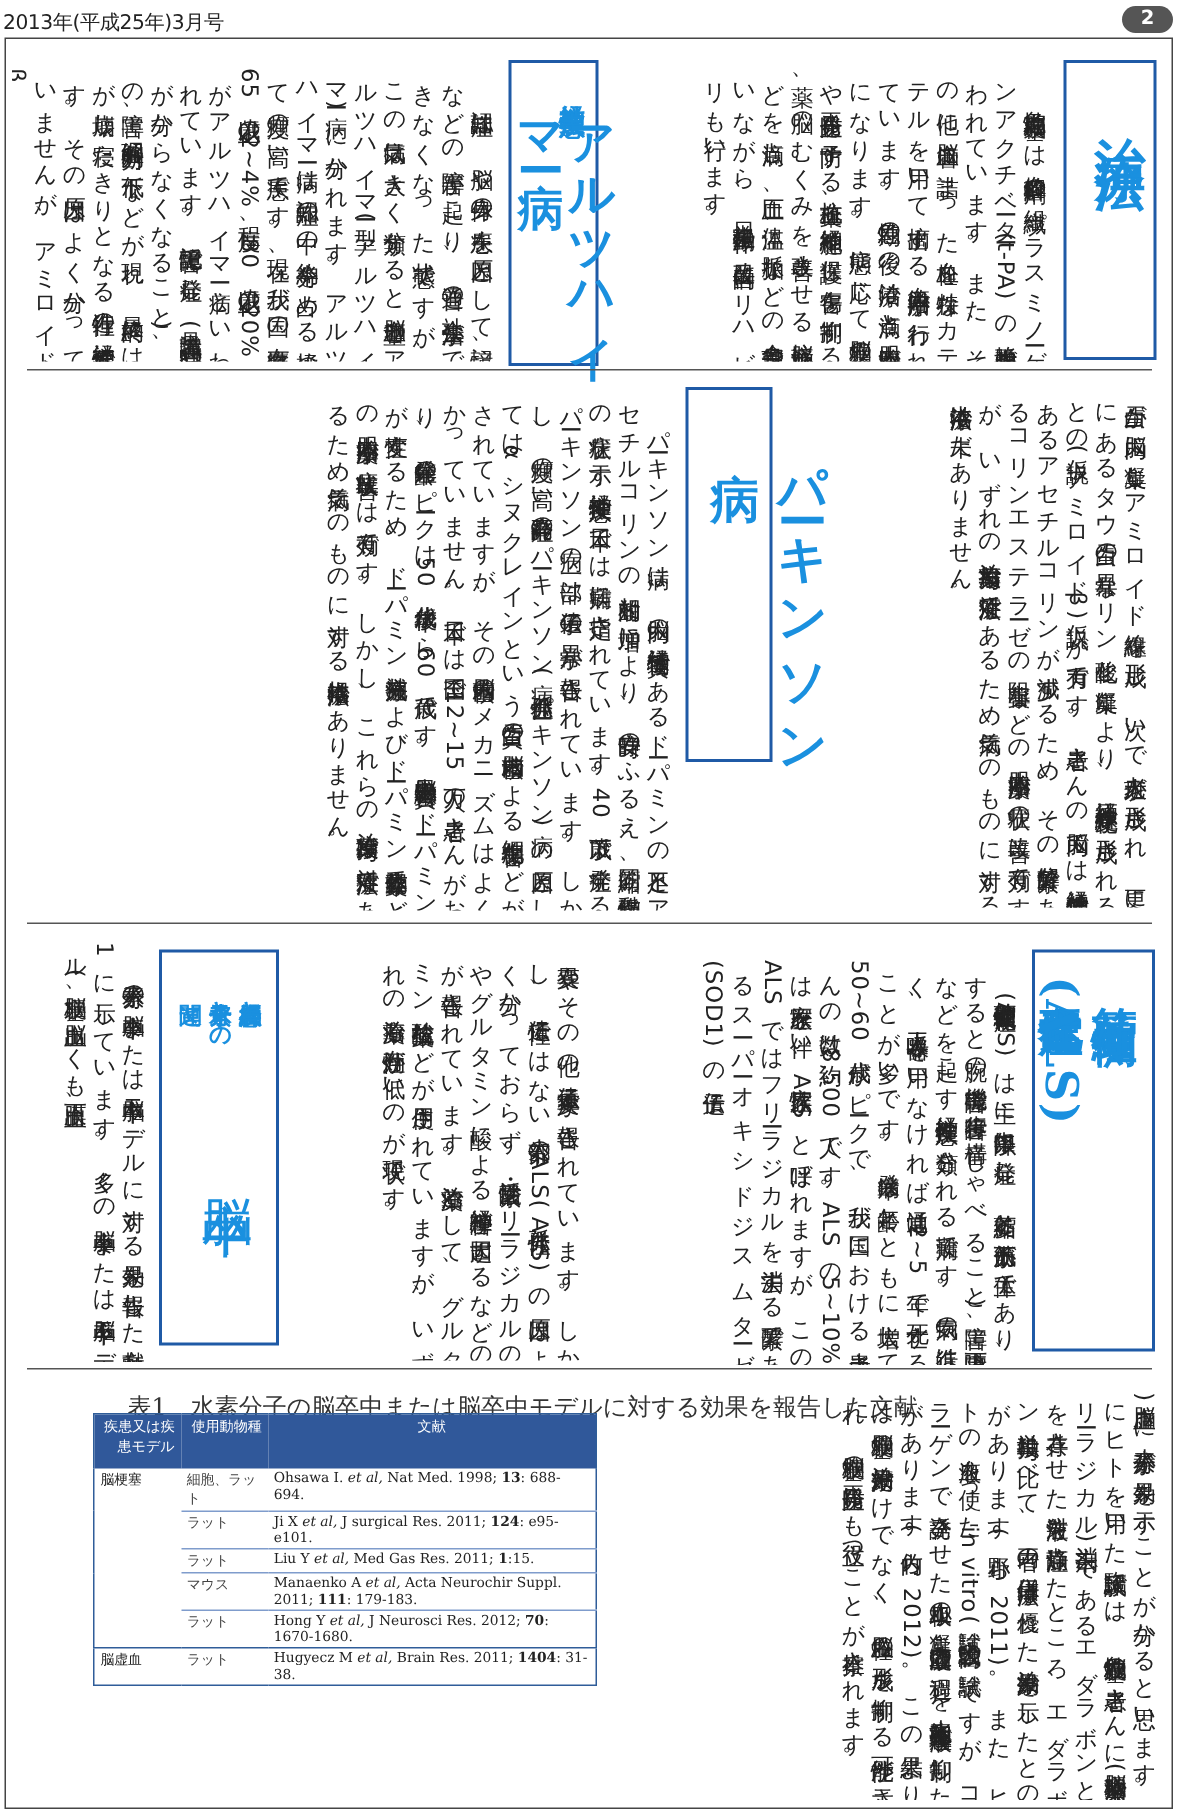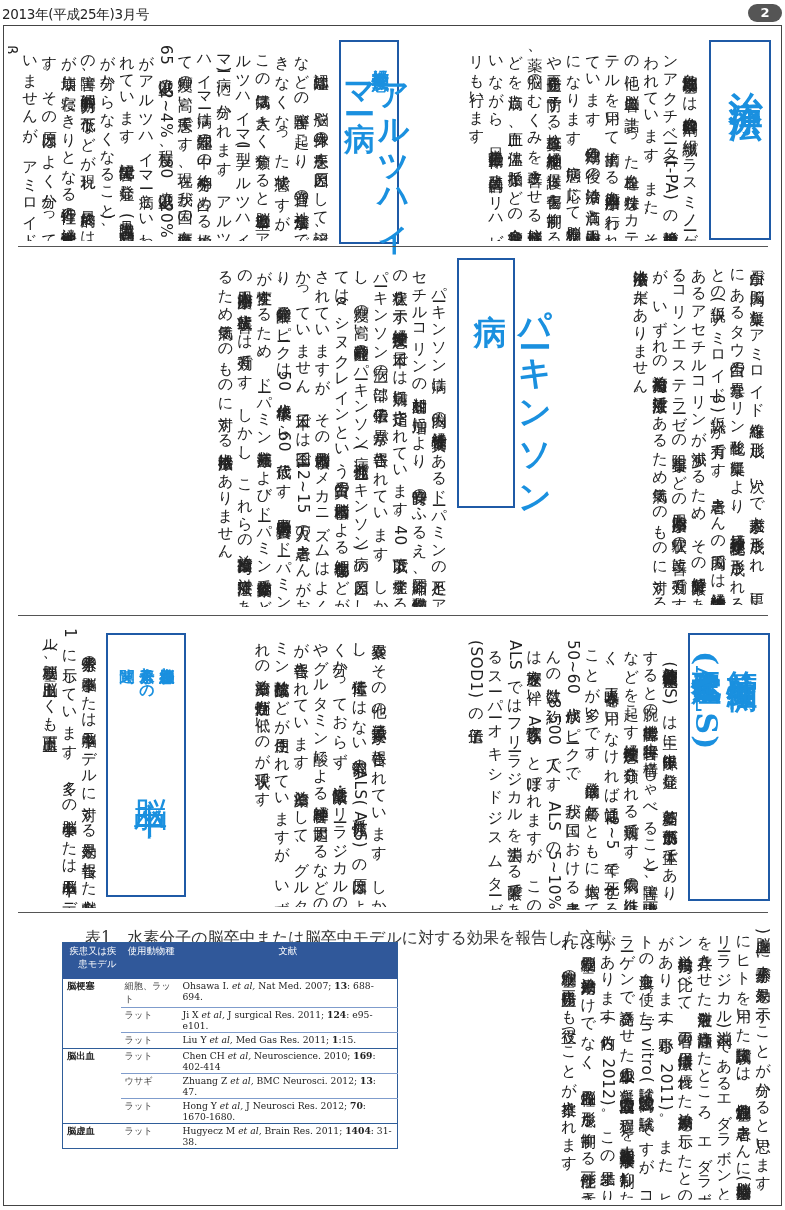--- a/index.html
+++ b/index.html
@@ -38,21 +38,21 @@
     font-weight: bold;
     position: absolute;
   }
 
   
   .tbl-caption { position: absolute; left: 85px; top: 928px; font-size: 16px; color: #333; font-family: "DejaVu Serif", serif; }
   .ref-table { position: absolute; left: 62px; top: 942px; width: 336px; border-collapse: collapse; font-size: 9.2px; font-family: "DejaVu Serif", "Liberation Serif", serif; border: 1.5px solid #2f5d99; }
   .ref-table th { background: #30589a; color: #fff; font-weight: normal; text-align: right; padding: 2px 4px; height: 36px; vertical-align: top; font-size: 9.4px; }
   .ref-table th.c3 { text-align: center; }
   .ref-table td { padding: 1px 4px; height: 16.5px; vertical-align: top; color: #222; }
-  .ref-table td.dis { font-weight: bold; width: 58px; }
+  .ref-table td.dis { font-weight: normal; width: 58px; }
   .ref-table td.ani { width: 58px; color: #444; margin-top: 22px; }
   .ref-table tr.sep td.ani, .ref-table tr.sep td.ref { border-top: 1px solid #7f9ccc; }
   .ref-table tr.grp td { border-top: 1.5px solid #2f5d99; }
   .ref-table i { font-style: italic; }
   .ref-table b { font-weight: bold; }
 </style>
 </head>
 <body>
 
 <div class="header">
@@ -107,41 +107,36 @@
     <tr>
       <th style="width:58px;">疾患又は疾患モデル</th>
       <th style="width:58px;">使用動物種</th>
       <th class="c3">文献</th>
     </tr>
   </thead>
   <tbody id="ref-body">
       <tr>
         <td class="dis">脳梗塞</td>
         <td class="ani">細胞、ラット</td>
-        <td class="ref"><span>Ohsawa I. </span><i>et al, </i><span>Nat Med. 2007; </span><b>13</b><span>: 688-694.</span></td>
+        <td class="ref"><span>Ohsawa I. </span><i>et al, </i><span>Nat Med. 1998; </span><b>13</b><span>: 688-694.</span></td>
       </tr>
       <tr class="sep">
         <td class="dis"></td>
         <td class="ani">ラット</td>
         <td class="ref"><span>Ji X </span><i>et al, </i><span>J surgical Res. 2011; </span><b>124</b><span>: e95-e101.</span></td>
       </tr>
       <tr class="sep">
         <td class="dis"></td>
         <td class="ani">ラット</td>
         <td class="ref"><span>Liu Y </span><i>et al, </i><span>Med Gas Res. 2011; </span><b>1</b><span>:15.</span></td>
       </tr>
-      <tr class="grp">
-        <td class="dis">脳出血</td>
-        <td class="ani">ラット</td>
-        <td class="ref"><span>Chen CH </span><i>et al, </i><span>Neuroscience. 2010; </span><b>169</b><span>: 402-414</span></td>
-      </tr>
       <tr class="sep">
         <td class="dis"></td>
-        <td class="ani">ウサギ</td>
-        <td class="ref"><span>Zhuang Z </span><i>et al, </i><span>BMC Neurosci. 2012; </span><b>13</b><span>: 47.</span></td>
+        <td class="ani">マウス</td>
+        <td class="ref"><span>Manaenko A </span><i>et al, </i><span>Acta Neurochir Suppl. 2011; </span><b>111</b><span>: 179-183.</span></td>
       </tr>
       <tr class="sep">
         <td class="dis"></td>
         <td class="ani">ラット</td>
         <td class="ref"><span>Hong Y </span><i>et al, </i><span>J Neurosci Res. 2012; </span><b>70</b><span>: 1670-1680.</span></td>
       </tr>
       <tr class="grp">
         <td class="dis">脳虚血</td>
         <td class="ani">ラット</td>
         <td class="ref"><span>Hugyecz M </span><i>et al, </i><span>Brain Res. 2011; </span><b>1404</b><span>: 31-38.</span></td>

